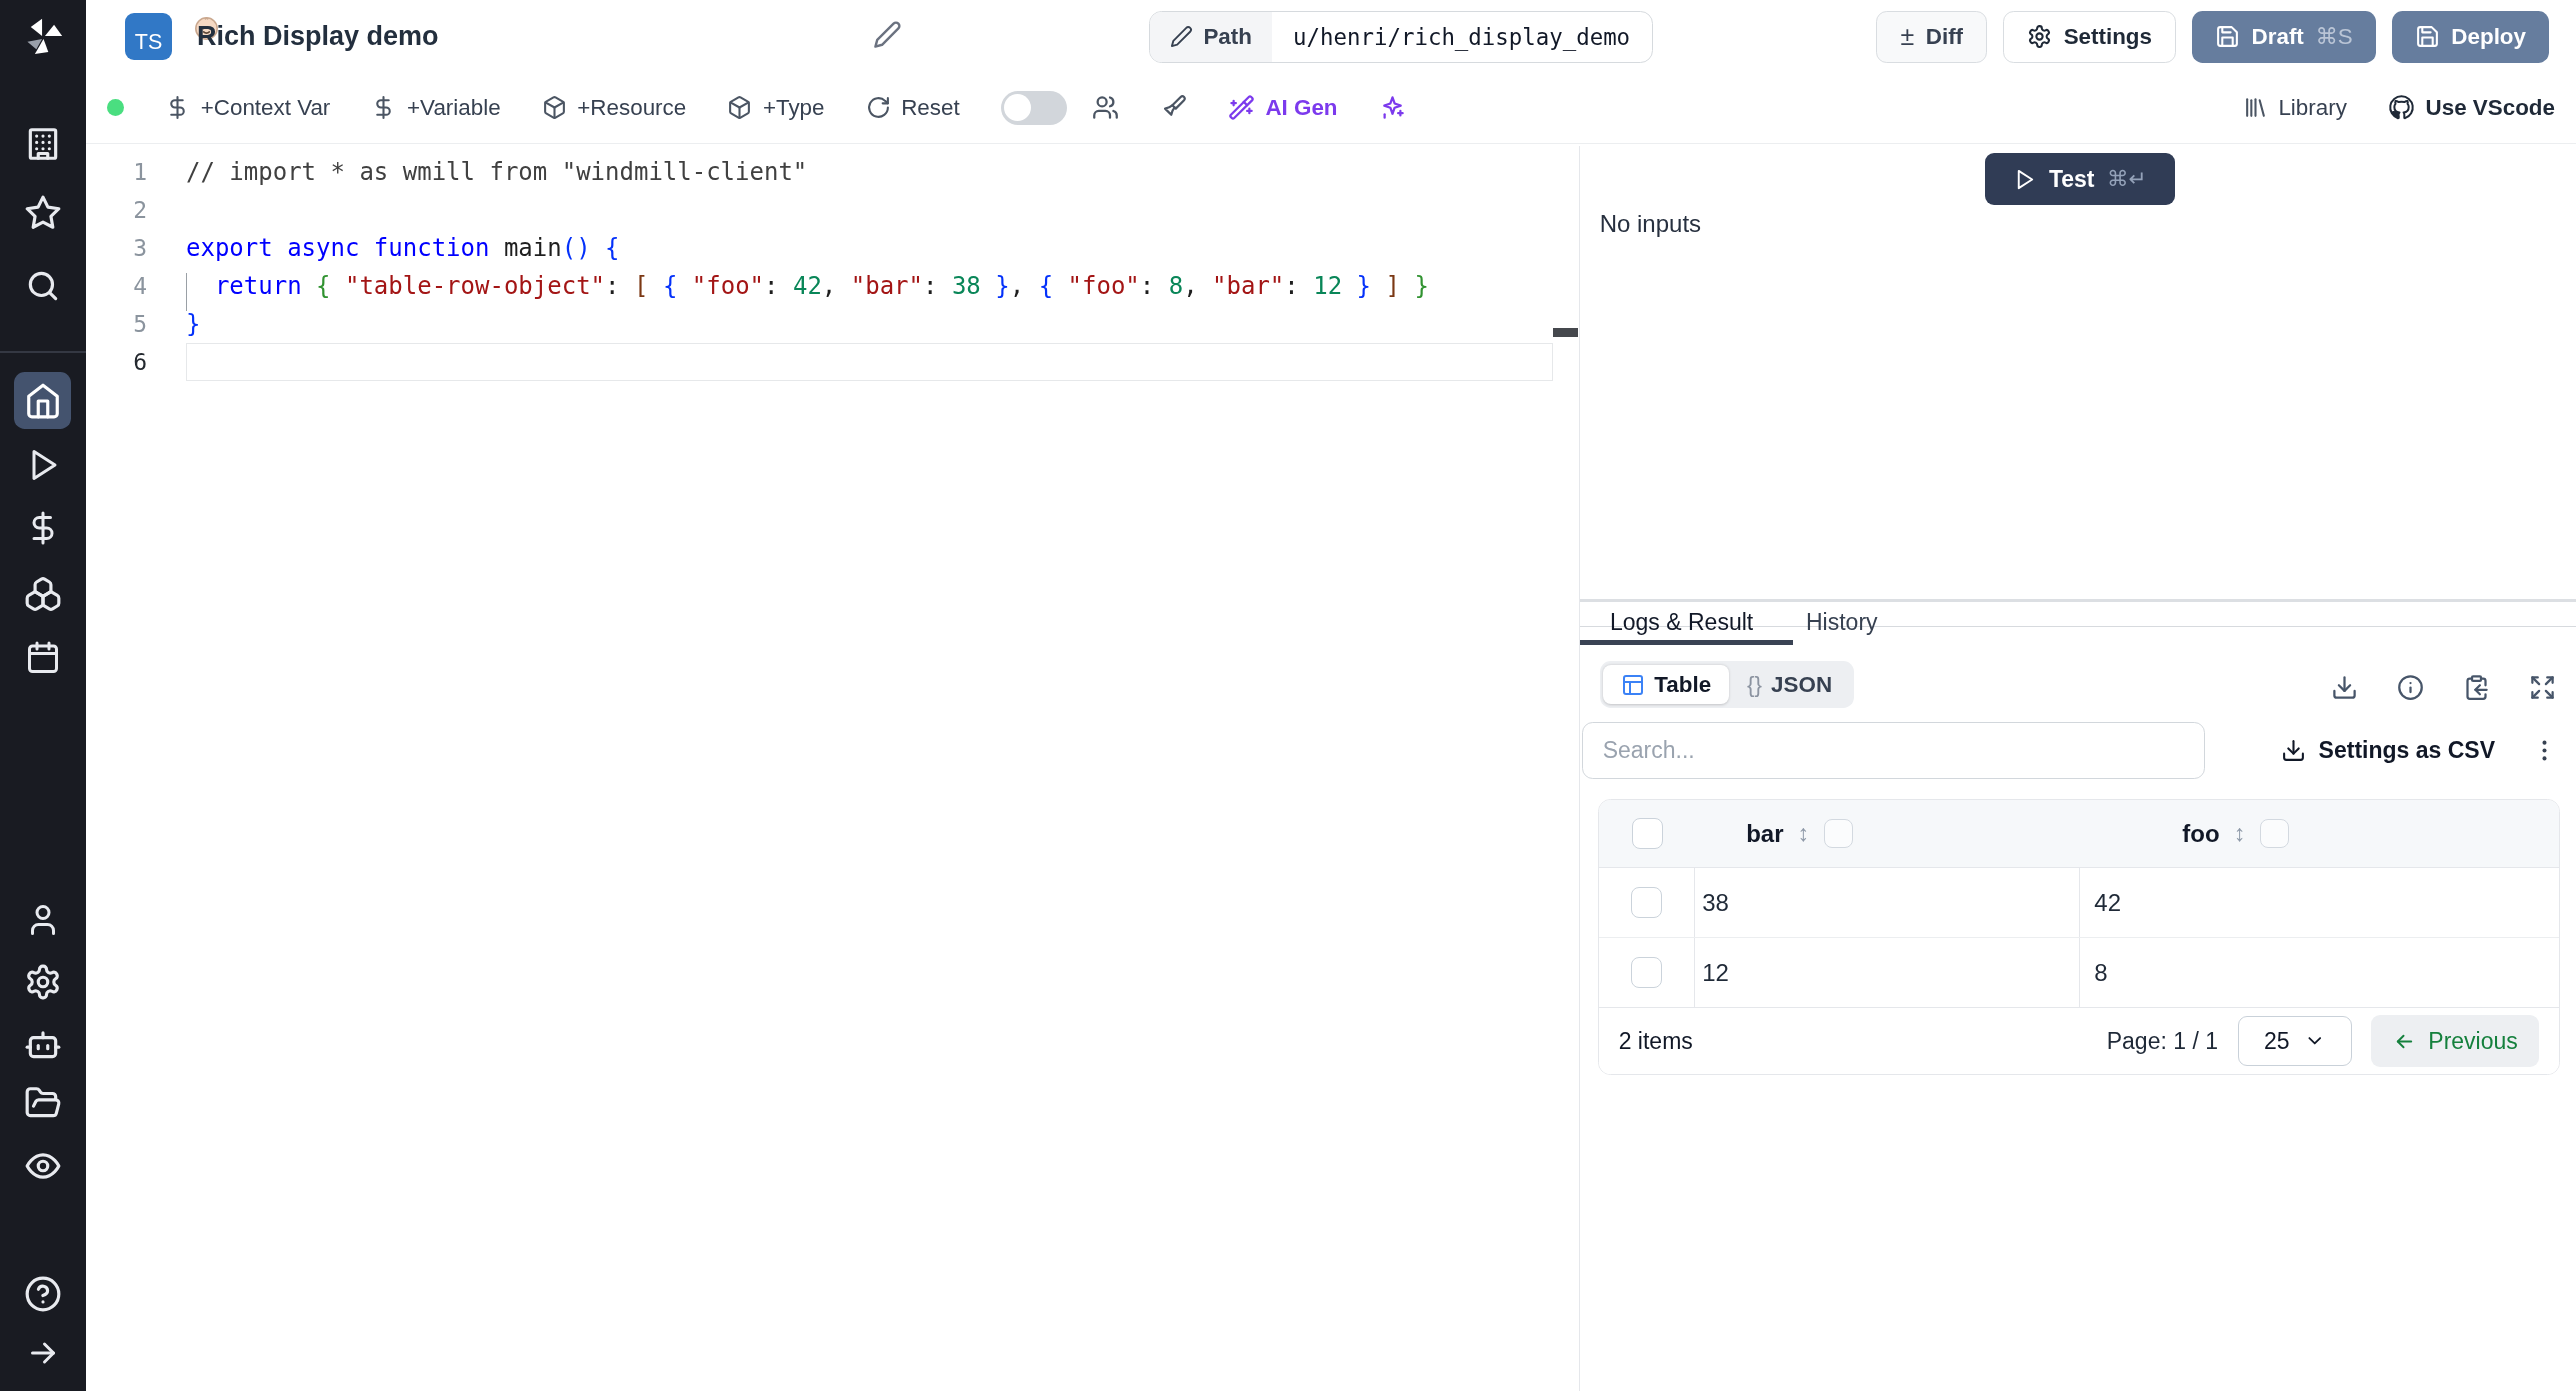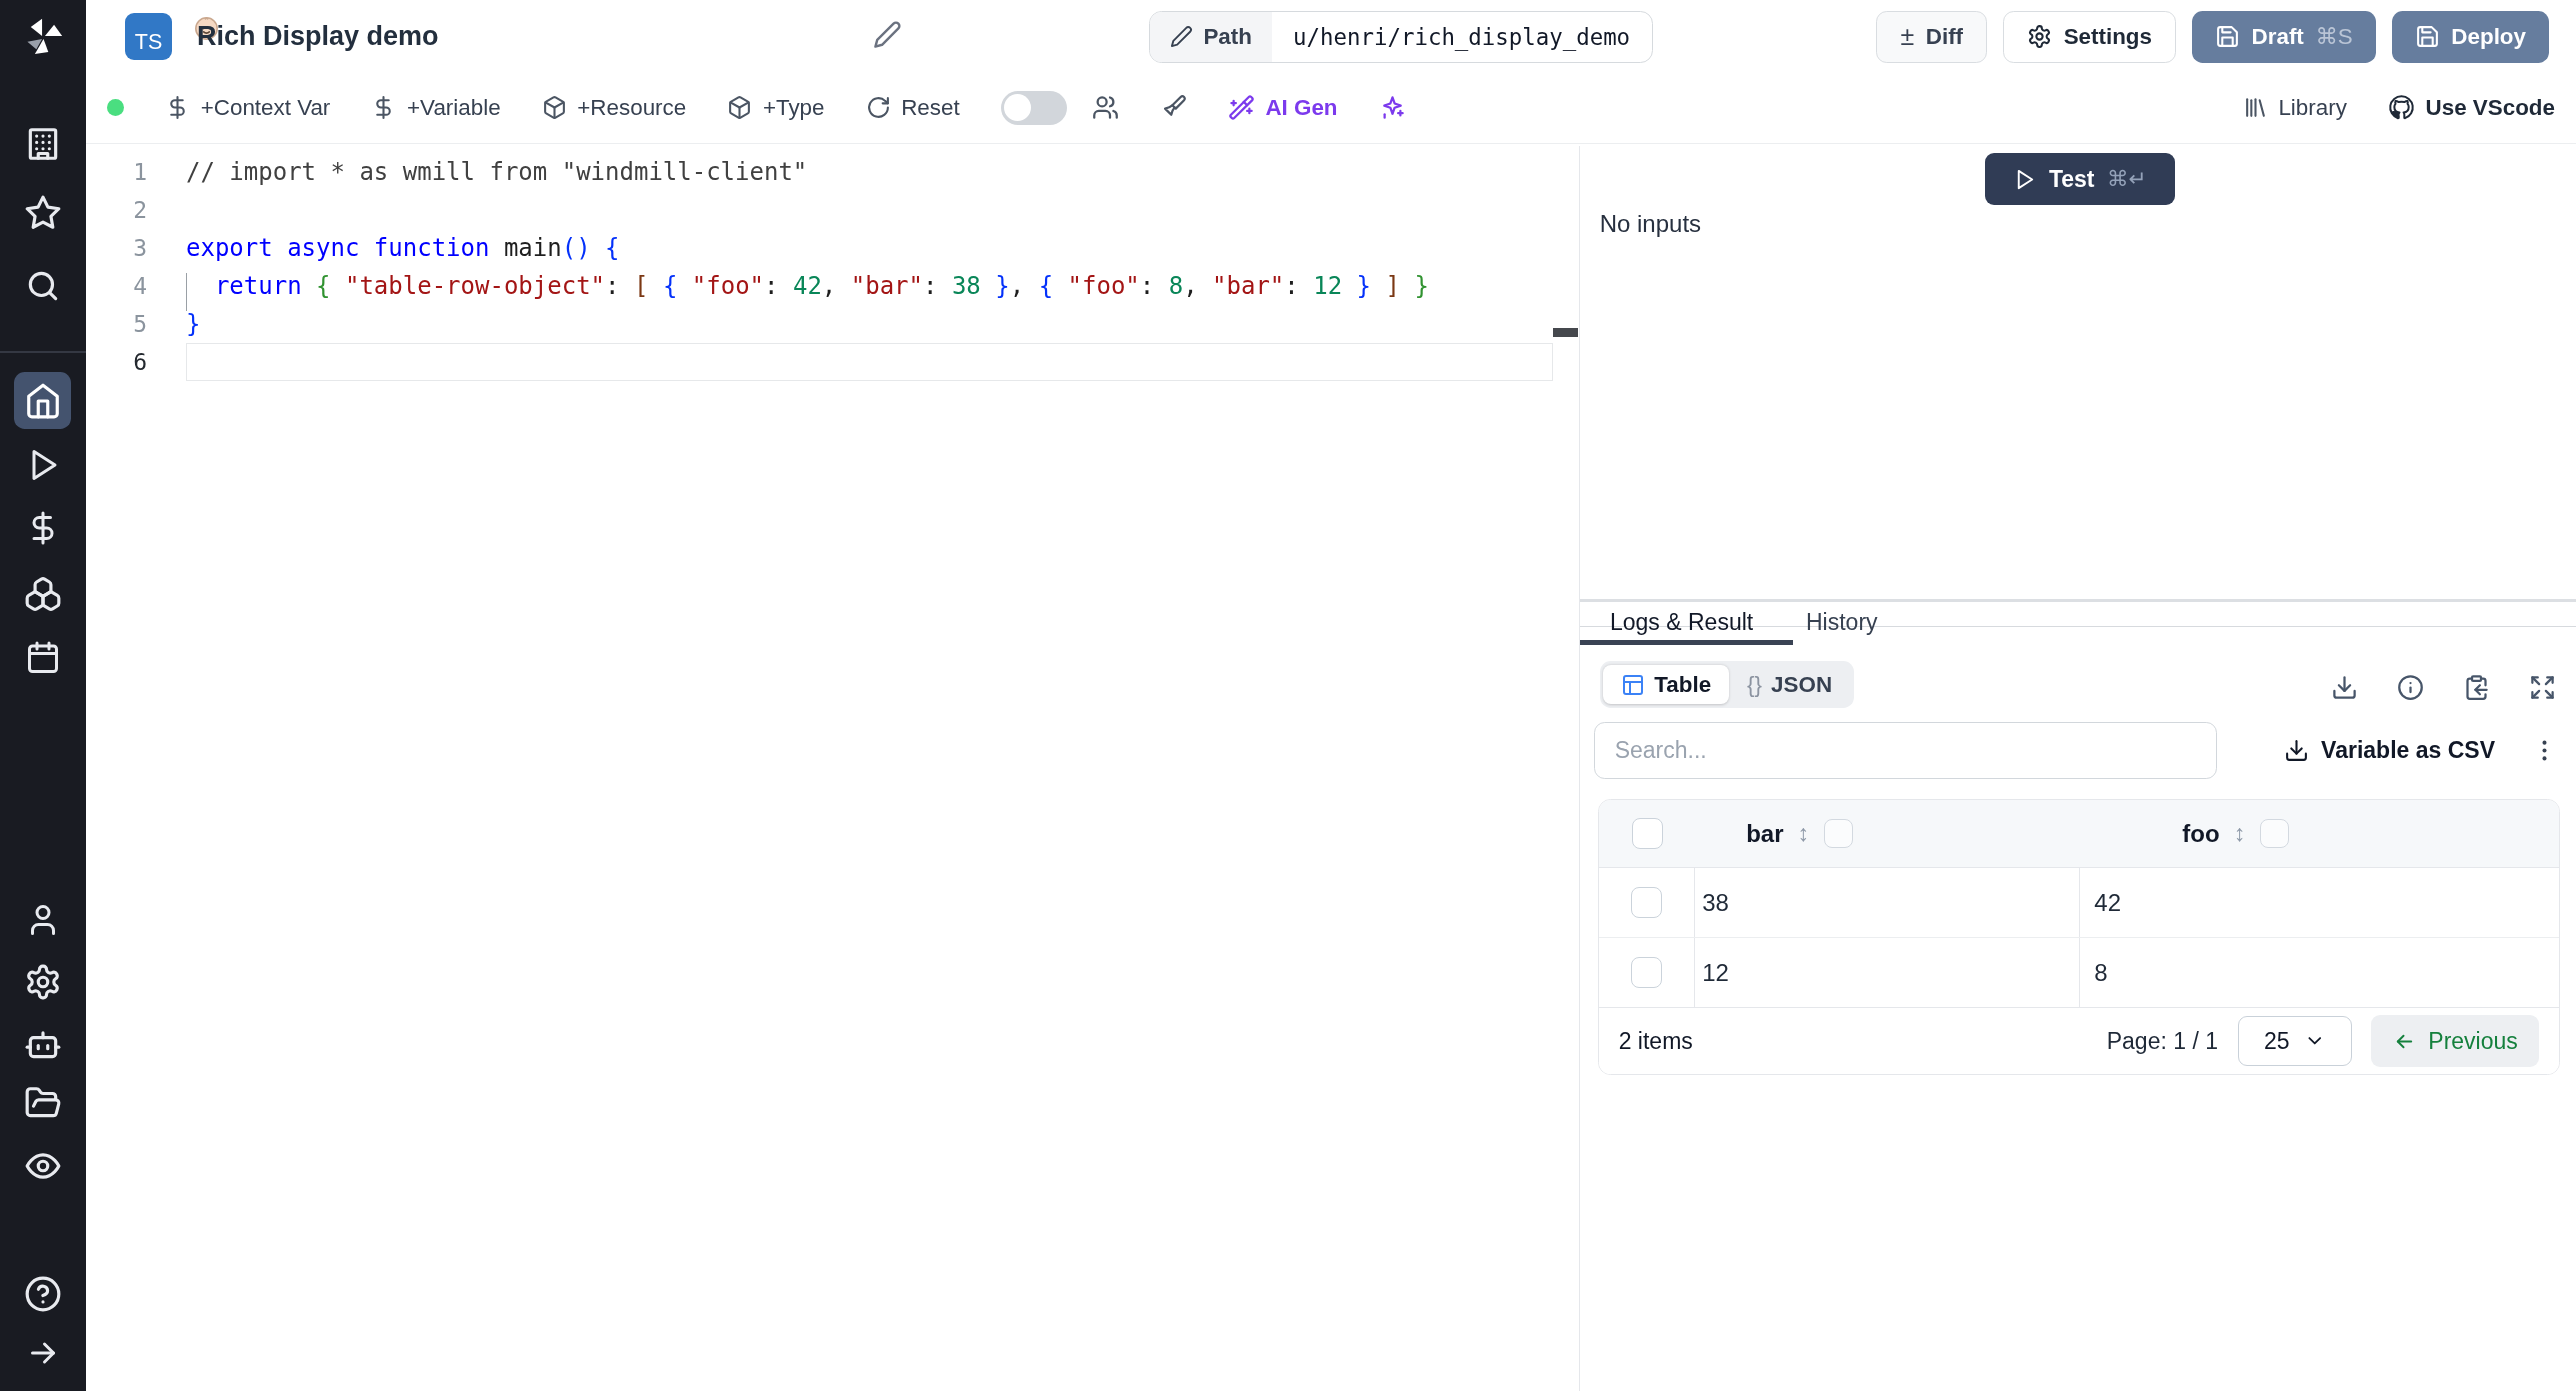--- a/index.html
+++ b/index.html
@@ -64,21 +64,21 @@
   .tab-logs{left:30px;color:#111827;}
   .tab-history{left:226px;color:#374151;}
   .tab-underline{position:absolute;left:0;top:38px;width:213px;height:5.4px;background:#3a4354;}
   .seg-ctl{position:absolute;left:19.7px;top:515px;height:47px;background:#edeff2;border-radius:10.7px;display:flex;align-items:center;padding:3.6px;cursor:pointer;}
   .seg{display:flex;align-items:center;gap:9px;height:39px;padding:0 18px;font-size:22.4px;font-weight:600;color:#374151;border-radius:8px;}
   .seg.active{background:#fff;box-shadow:0 0.9px 2.7px rgba(0,0,0,.18);color:#111827;}
   .seg .brace{color:#8b93a0;font-weight:400;font-size:22.4px;}
   .seg .ic{color:var(--accent_blue);}
   .res-icons{position:absolute;right:19.7px;top:528px;display:flex;gap:39px;color:#475569;}
   .res-icons span{cursor:pointer;}
-  .search-row{position:absolute;left:14px;right:18px;top:576px;height:57px;display:flex;align-items:center;}
+  .search-row{position:absolute;left:2px;right:18px;top:576px;height:57px;display:flex;align-items:center;}
   .search-input{width:623px;height:57px;border:1.8px solid #d2d7dc;border-radius:10.7px;padding:0 19.7px;font-size:23px;color:#111827;outline:none;font-family:"Liberation Sans",sans-serif;background:#fff;}
   .search-input::placeholder{color:#9aa3af;}
   .csv-cluster{margin-left:auto;display:flex;align-items:center;gap:36px;}
   .csv-btn{display:flex;align-items:center;gap:12.5px;font-size:23px;font-weight:600;color:#111827;cursor:pointer;}
   .kebab{cursor:pointer;color:#374151;display:flex;}
 
   .rtable{position:absolute;left:18px;right:16px;top:653px;border:1.8px solid #e5e7eb;border-radius:12.5px;background:#fff;overflow:hidden;}
   .tr{display:flex;align-items:center;}
   .th-row{height:68px;background:#f6f8fa;border-bottom:1.8px solid #e5e7eb;gap:44px;}
   .body-row{height:70px;border-bottom:1.8px solid #eceef0;}
@@ -469,21 +469,21 @@
 
     <div class="search-row">
       <input class="search-input" type="text" placeholder="Search..." style="">
       <div class="csv-cluster">
         <div class="csv-btn">
           <svg class="ic" width="25" height="25" viewBox="0 0 24 24">
               <path d="M21 15v4a2 2 0 0 1-2 2H5a2 2 0 0 1-2-2v-4"></path>
               <path d="m7 10 5 5 5-5"></path>
               <path d="M12 15V3"></path>
             </svg>
-          <span>Variable as CSV</span>
+          <span>Settings as CSV</span>
         </div>
         <span class="kebab">
           <svg width="27" height="27" viewBox="0 0 24 24" fill="currentColor">
               <circle cx="12" cy="5" r="1.8"></circle>
               <circle cx="12" cy="12" r="1.8"></circle>
               <circle cx="12" cy="19" r="1.8"></circle>
             </svg>
         </span>
       </div>
     </div>

